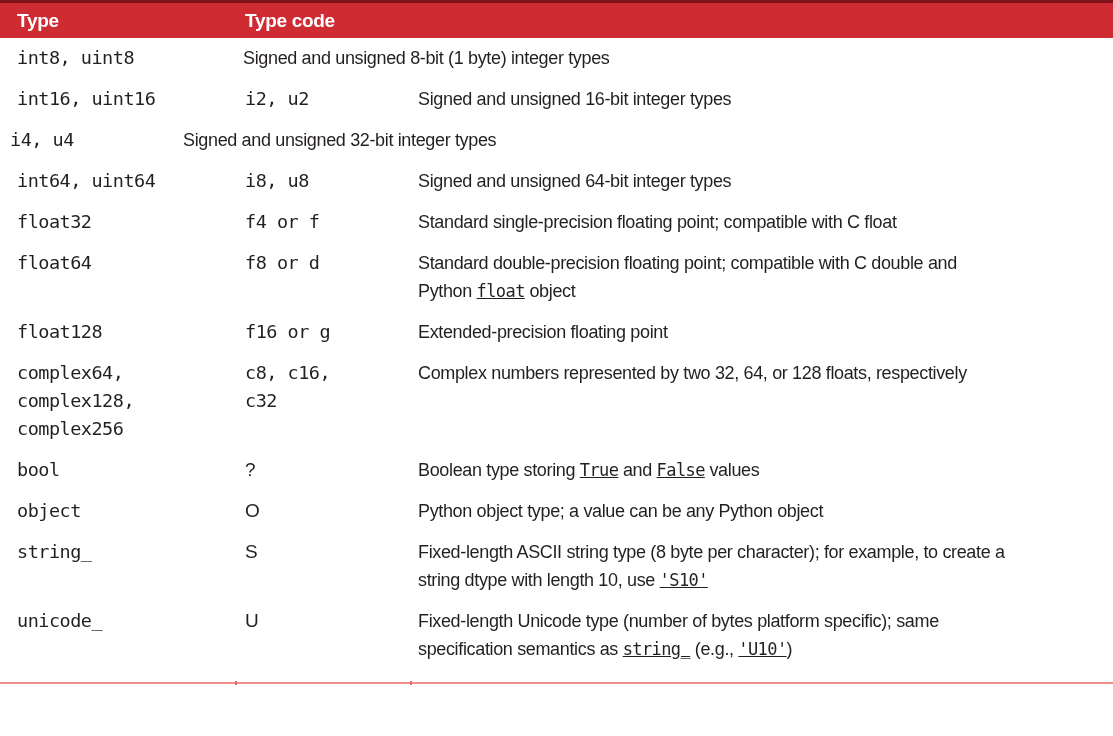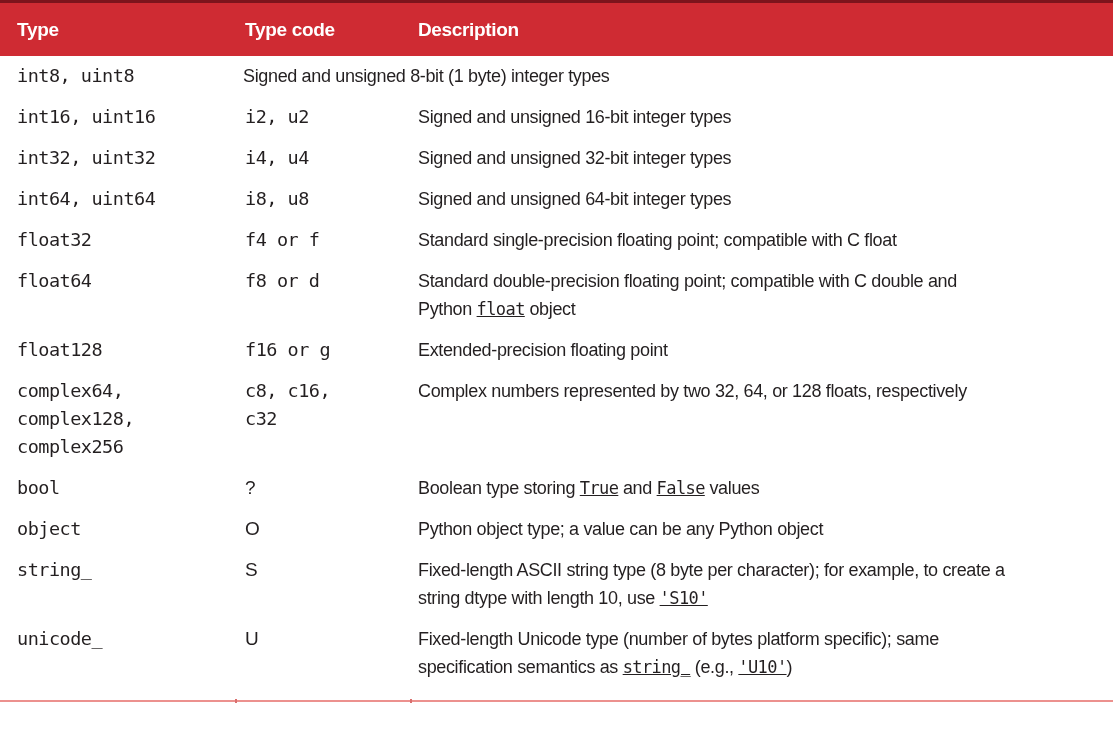--- a/index.html
+++ b/index.html
@@ -14,21 +14,21 @@
     font-family: "Liberation Sans", sans-serif;
     color: var(--body-text, #231f20);
   }
   .table {
     width: 1113px;
   }
   
   .thead {
     display: flex;
     align-items: center;
-    height: 56px;
+    height: 38px;
     box-sizing: border-box;
     background: var(--header-bg, #cf2b33);
     border-top: 3px solid var(--header-top, #7d141c);
   }
   .th {
     color: var(--header-text, #ffffff);
     font-weight: bold;
     font-size: 19px;
     letter-spacing: -0.3px;
   }
@@ -98,35 +98,33 @@
   .rule-tick.t1 { left: 235px; }
   .rule-tick.t2 { left: 410px; }
 </style>
 </head>
 <body style="--header-bg: #cf2b33; --header-top: #7d141c; --header-text: #ffffff; --body-text: #231f20; --bottom-rule: #ec918e; --rule-tick: #d96f6e;">
 
 <div class="table">
   <div class="thead">
     <div class="th col-type">Type</div>
     <div class="th col-code">Type code</div>
-    <div class="th col-desc">Description</div>
   </div>
 
   <div id="tbody">
       <div class="tr">
         <div class="td col-type mono">int8, uint8</div>
         <div class="td col-desc"><span class="txt">Signed and unsigned 8-bit (1 byte) integer types</span></div>
       </div>
       <div class="tr">
         <div class="td col-type mono">int16, uint16</div>
         <div class="td col-code mono">i2, u2</div>
         <div class="td col-desc"><span class="txt">Signed and unsigned 16-bit integer types</span></div>
       </div>
       <div class="tr">
-        <div class="td col-type mono">int32, uint32</div>
         <div class="td col-code mono">i4, u4</div>
         <div class="td col-desc"><span class="txt">Signed and unsigned 32-bit integer types</span></div>
       </div>
       <div class="tr">
         <div class="td col-type mono">int64, uint64</div>
         <div class="td col-code mono">i8, u8</div>
         <div class="td col-desc"><span class="txt">Signed and unsigned 64-bit integer types</span></div>
       </div>
       <div class="tr">
         <div class="td col-type mono">float32</div>

